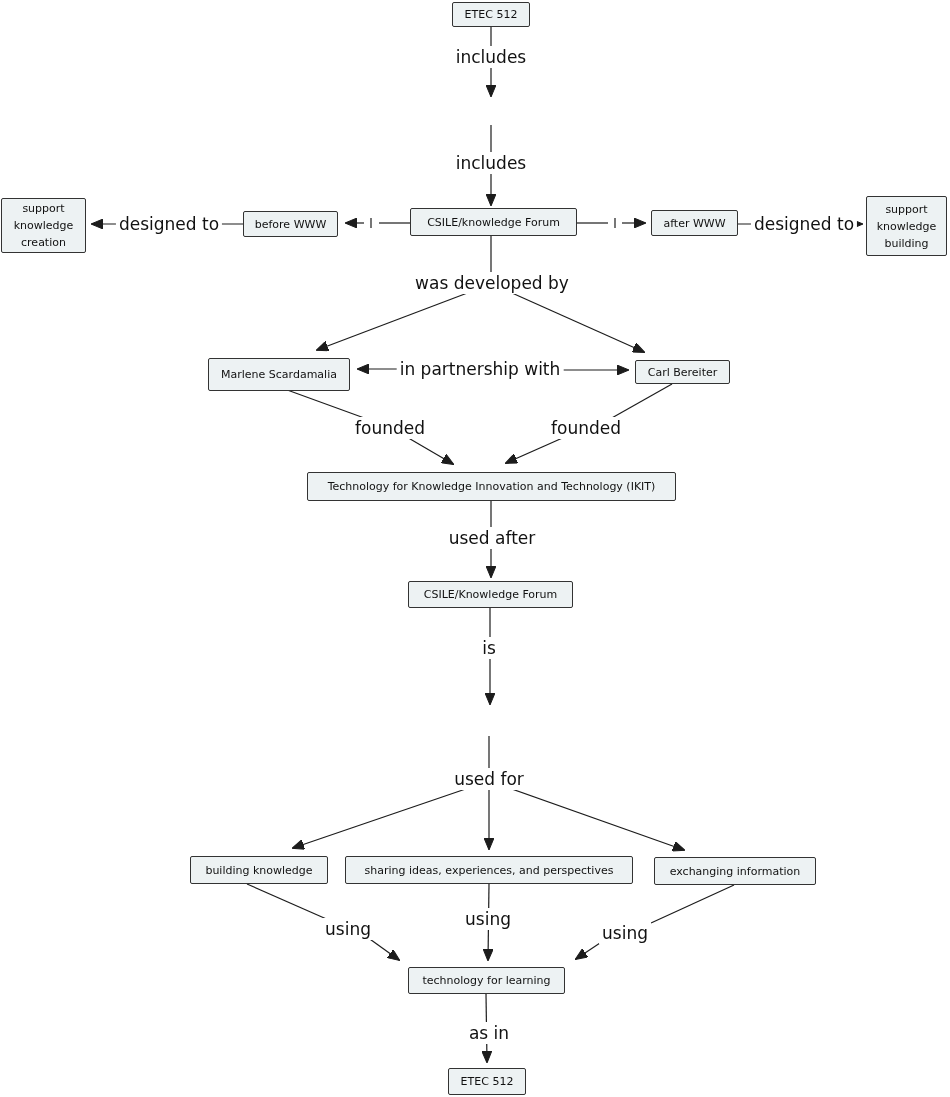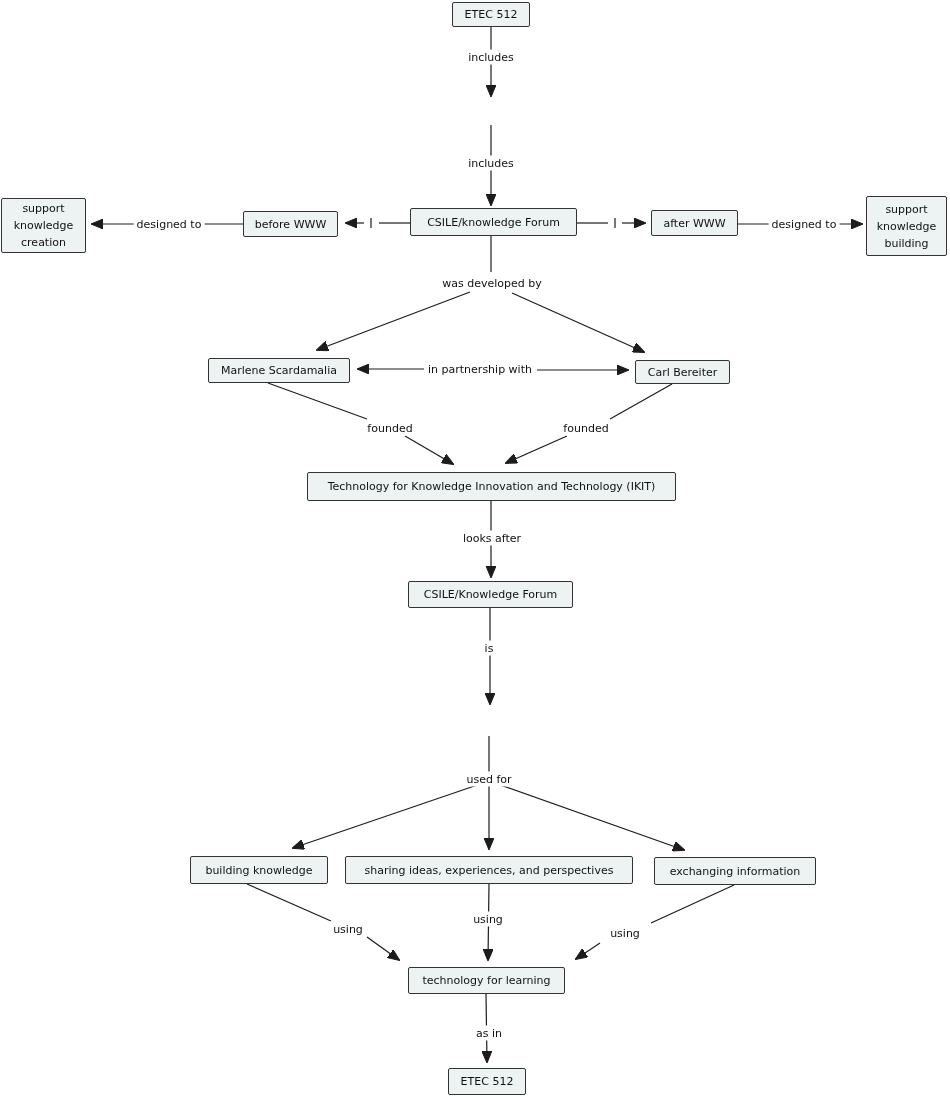--- a/index.html
+++ b/index.html
@@ -32,21 +32,21 @@
     color: #111111;
     white-space: pre;
     z-index: 3;
     cursor: default;
   }
   .edge-label {
     position: absolute;
     transform: translate(-50%, -50%);
     background: #ffffff;
     padding: 1px 3px;
-    font-size: 11px;
+    font-size: 17px;
     color: #111111;
     white-space: nowrap;
     z-index: 2;
     cursor: default;
   }
 </style>
 </head>
 <body>
 
 <div id="canvas">
@@ -110,37 +110,37 @@
 <div class="node" style="left: 452px; top: 2px; width: 78px; height: 25px;">ETEC 512</div>
     <div class="node" style="left: 410px; top: 208px; width: 167px; height: 28px;">CSILE/knowledge Forum</div>
     <div class="node" style="left: 1px; top: 198px; width: 85px; height: 55px;">support
 knowledge
 creation</div>
     <div class="node" style="left: 243px; top: 211px; width: 95px; height: 26px;">before WWW</div>
     <div class="node" style="left: 651px; top: 210px; width: 87px; height: 26px;">after WWW</div>
     <div class="node" style="left: 866px; top: 196px; width: 81px; height: 60px;">support
 knowledge
 building</div>
-    <div class="node" style="left: 208px; top: 358px; width: 142px; height: 25px;">Marlene Scardamalia</div>
+    <div class="node" style="left: 208px; top: 358px; width: 142px; height: 33px;">Marlene Scardamalia</div>
     <div class="node" style="left: 635px; top: 360px; width: 95px; height: 24px;">Carl Bereiter</div>
     <div class="node" style="left: 307px; top: 472px; width: 369px; height: 29px;">Technology for Knowledge Innovation and Technology (IKIT)</div>
     <div class="node" style="left: 408px; top: 581px; width: 165px; height: 27px;">CSILE/Knowledge Forum</div>
     <div class="node" style="left: 190px; top: 856px; width: 138px; height: 28px;">building knowledge</div>
     <div class="node" style="left: 345px; top: 856px; width: 288px; height: 28px;">sharing ideas, experiences, and perspectives</div>
     <div class="node" style="left: 408px; top: 967px; width: 157px; height: 27px;">technology for learning</div>
     <div class="node" style="left: 654px; top: 857px; width: 162px; height: 28px;">exchanging information</div>
     <div class="node" style="left: 448px; top: 1068px; width: 78px; height: 27px;">ETEC 512</div>
     <div class="edge-label" style="left: 491px; top: 57px;">includes</div>
     <div class="edge-label" style="left: 491px; top: 163px;">includes</div>
     <div class="edge-label" style="left: 169px; top: 224px;">designed to</div>
     <div class="edge-label" style="left: 804px; top: 224px;">designed to</div>
     <div class="edge-label" style="left: 492px; top: 283px;">was developed by</div>
     <div class="edge-label" style="left: 480px; top: 369px;">in partnership with</div>
     <div class="edge-label" style="left: 390px; top: 428px;">founded</div>
     <div class="edge-label" style="left: 586px; top: 428px;">founded</div>
-    <div class="edge-label" style="left: 492px; top: 538px;">looks after</div>
+    <div class="edge-label" style="left: 492px; top: 538px;">used after</div>
     <div class="edge-label" style="left: 489px; top: 648px;">is</div>
     <div class="edge-label" style="left: 489px; top: 779px;">used for</div>
     <div class="edge-label" style="left: 348px; top: 929px;">using</div>
     <div class="edge-label" style="left: 488px; top: 919px;">using</div>
     <div class="edge-label" style="left: 625px; top: 933px;">using</div>
     <div class="edge-label" style="left: 489px; top: 1033px;">as in</div>
   </div>
 
 </body></html>

